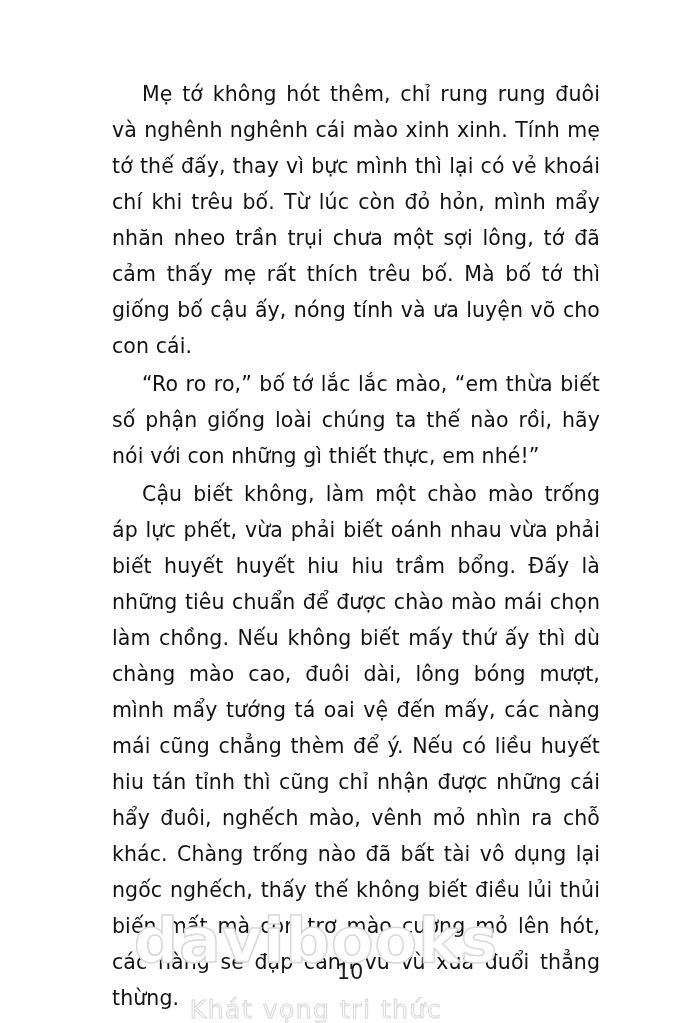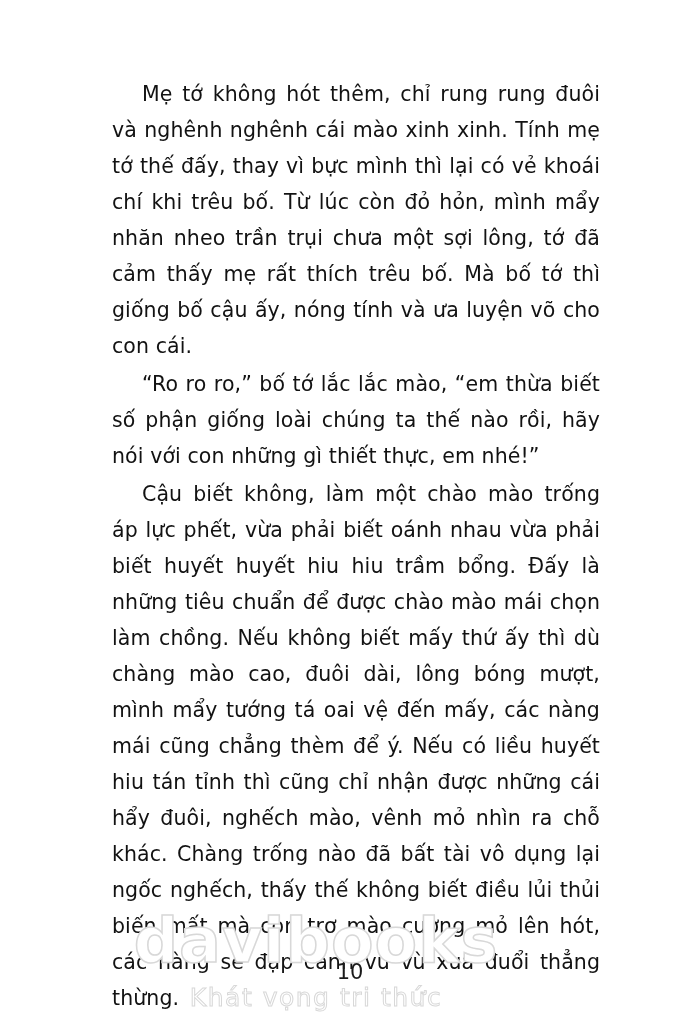--- a/index.html
+++ b/index.html
@@ -63,21 +63,21 @@
     text-shadow: 0 0 1px #cfcfcf;
     letter-spacing: 1px;
     line-height: 62px;
   }
   .wm-sub {
     font-family: "DejaVu Sans", sans-serif;
     font-size: 25px;
     color: #ffffff;
     -webkit-text-stroke: 1px #d8d8d8;
     letter-spacing: 1.5px;
-    margin-top: 12px;
+    margin-top: 24px;
     line-height: 28px;
   }
   .page-number {
     position: absolute;
     left: 0;
     top: 960px;
     width: 700px;
     text-align: center;
     font-family: "DejaVu Sans", sans-serif;
     font-size: 21px;

